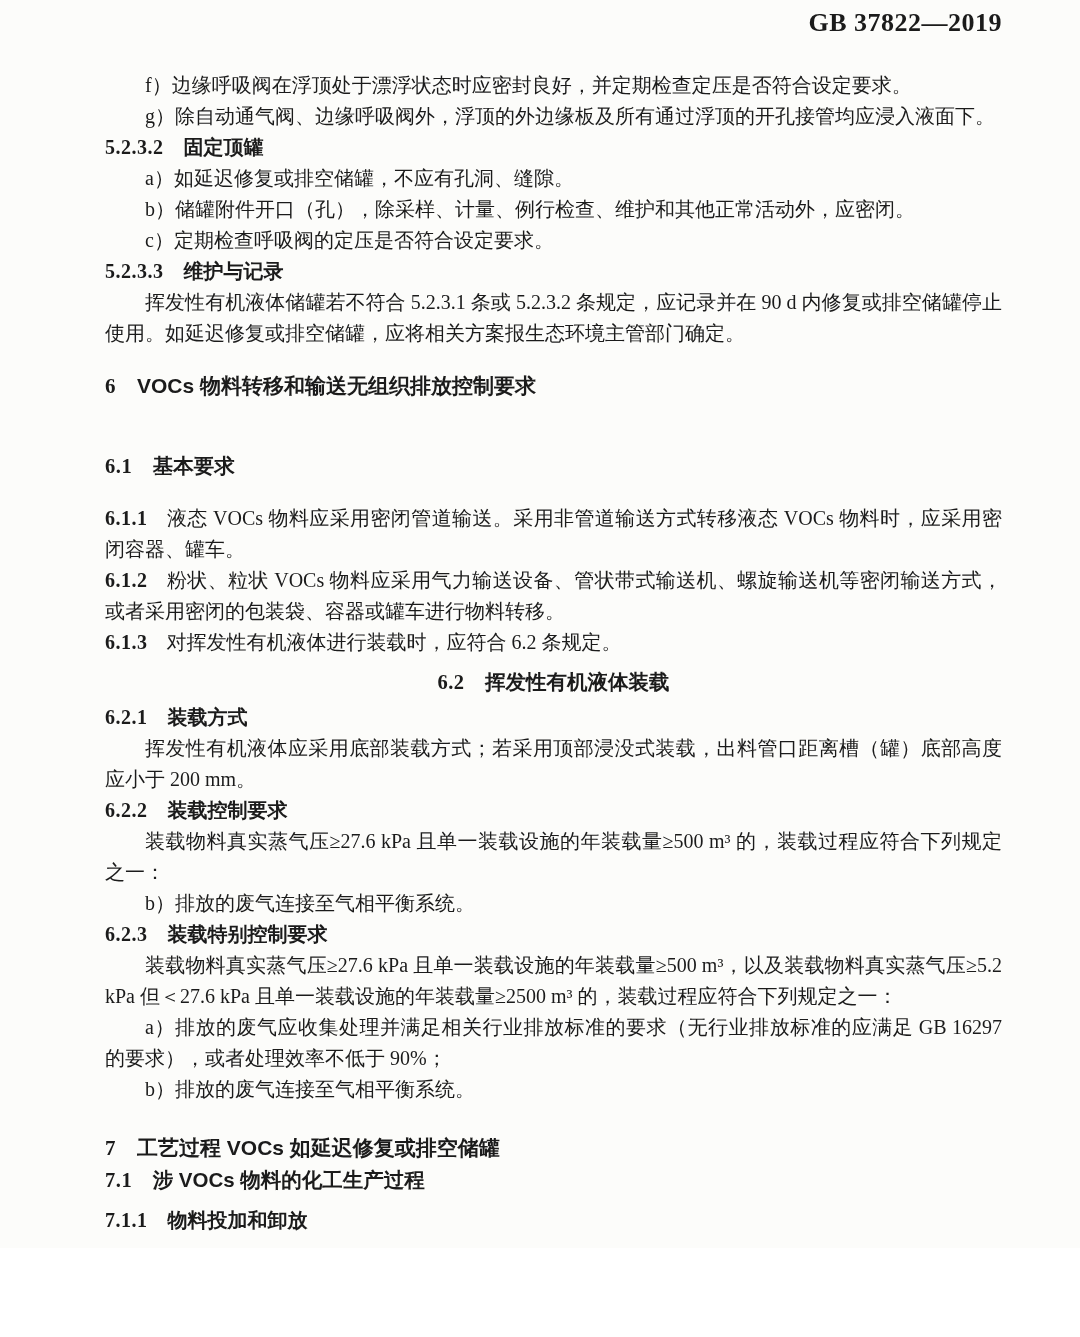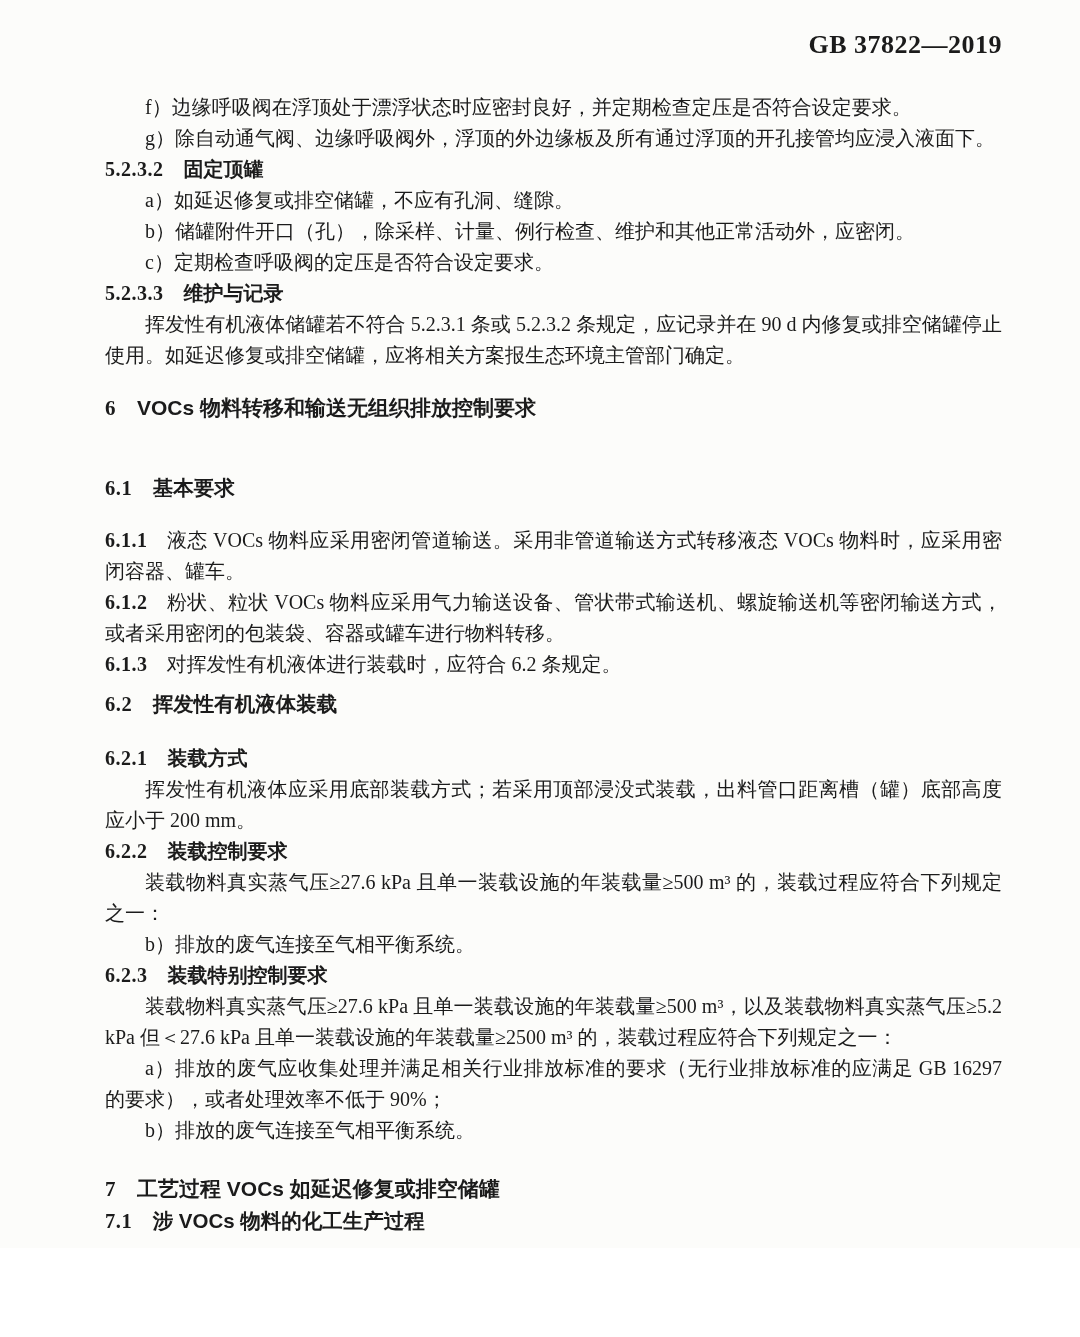--- a/index.html
+++ b/index.html
@@ -5,21 +5,21 @@
   html, body {
     margin: 0;
     padding: 0;
     background: #ffffff;
   }
   .page {
     position: relative;
     width: 1080px;
     height: 1248px;
     box-sizing: border-box;
-    padding: 30px 78px 0 105px;
+    padding: 8px 78px 0 105px;
     background: #fcfcfa;
     overflow: hidden;
     color: #1b1b1b;
     font-family: "Liberation Serif", "DejaVu Serif", serif;
   }
   .doc-header {
     text-align: right;
     font-weight: bold;
     font-size: 26px;
     line-height: 30px;
@@ -80,21 +80,21 @@
   <p class="indent">挥发性有机液体储罐若不符合 5.2.3.1 条或 5.2.3.2 条规定，应记录并在 90 d 内修复或排空储罐停止使用。如延迟修复或排空储罐，应将相关方案报生态环境主管部门确定。</p>
 
   <h1 class="hei chapter" style="margin-top:21px;"><span class="cnum">6</span><span>VOCs 物料转移和输送无组织排放控制要求</span></h1>
 
   <h2 class="hei section" style="margin-top:48px;margin-bottom:21px;"><span class="cnum">6.1</span><span>基本要求</span></h2>
 
   <p><span class="cnum">6.1.1</span><span>液态 VOCs 物料应采用密闭管道输送。采用非管道输送方式转移液态 VOCs 物料时，应采用密闭容器、罐车。</span></p>
   <p><span class="cnum">6.1.2</span><span>粉状、粒状 VOCs 物料应采用气力输送设备、管状带式输送机、螺旋输送机等密闭输送方式，或者采用密闭的包装袋、容器或罐车进行物料转移。</span></p>
   <p><span class="cnum">6.1.3</span><span>对挥发性有机液体进行装载时，应符合 6.2 条规定。</span></p>
 
-  <h2 class="hei section" style="margin-top:8px;margin-bottom:23px;"><span class="cnum">6.2</span><span>挥发性有机液体装载</span></h2>
+  <h2 class="hei section" style="margin-top:8px;margin-bottom:4px;text-align:center;"><span class="cnum">6.2</span><span>挥发性有机液体装载</span></h2>
 
   <h3 class="hei clause-title"><span class="cnum">6.2.1</span><span>装载方式</span></h3>
   <p class="indent">挥发性有机液体应采用底部装载方式；若采用顶部浸没式装载，出料管口距离槽（罐）底部高度应小于 200 mm。</p>
 
   <h3 class="hei clause-title"><span class="cnum">6.2.2</span><span>装载控制要求</span></h3>
   <p class="indent">装载物料真实蒸气压≥27.6 kPa 且单一装载设施的年装载量≥500 m³ 的，装载过程应符合下列规定之一：</p>
   <p class="indent">b）排放的废气连接至气相平衡系统。</p>
 
   <h3 class="hei clause-title"><span class="cnum">6.2.3</span><span>装载特别控制要求</span></h3>
   <p class="indent">装载物料真实蒸气压≥27.6 kPa 且单一装载设施的年装载量≥500 m³，以及装载物料真实蒸气压≥5.2 kPa 但＜27.6 kPa 且单一装载设施的年装载量≥2500 m³ 的，装载过程应符合下列规定之一：</p>

